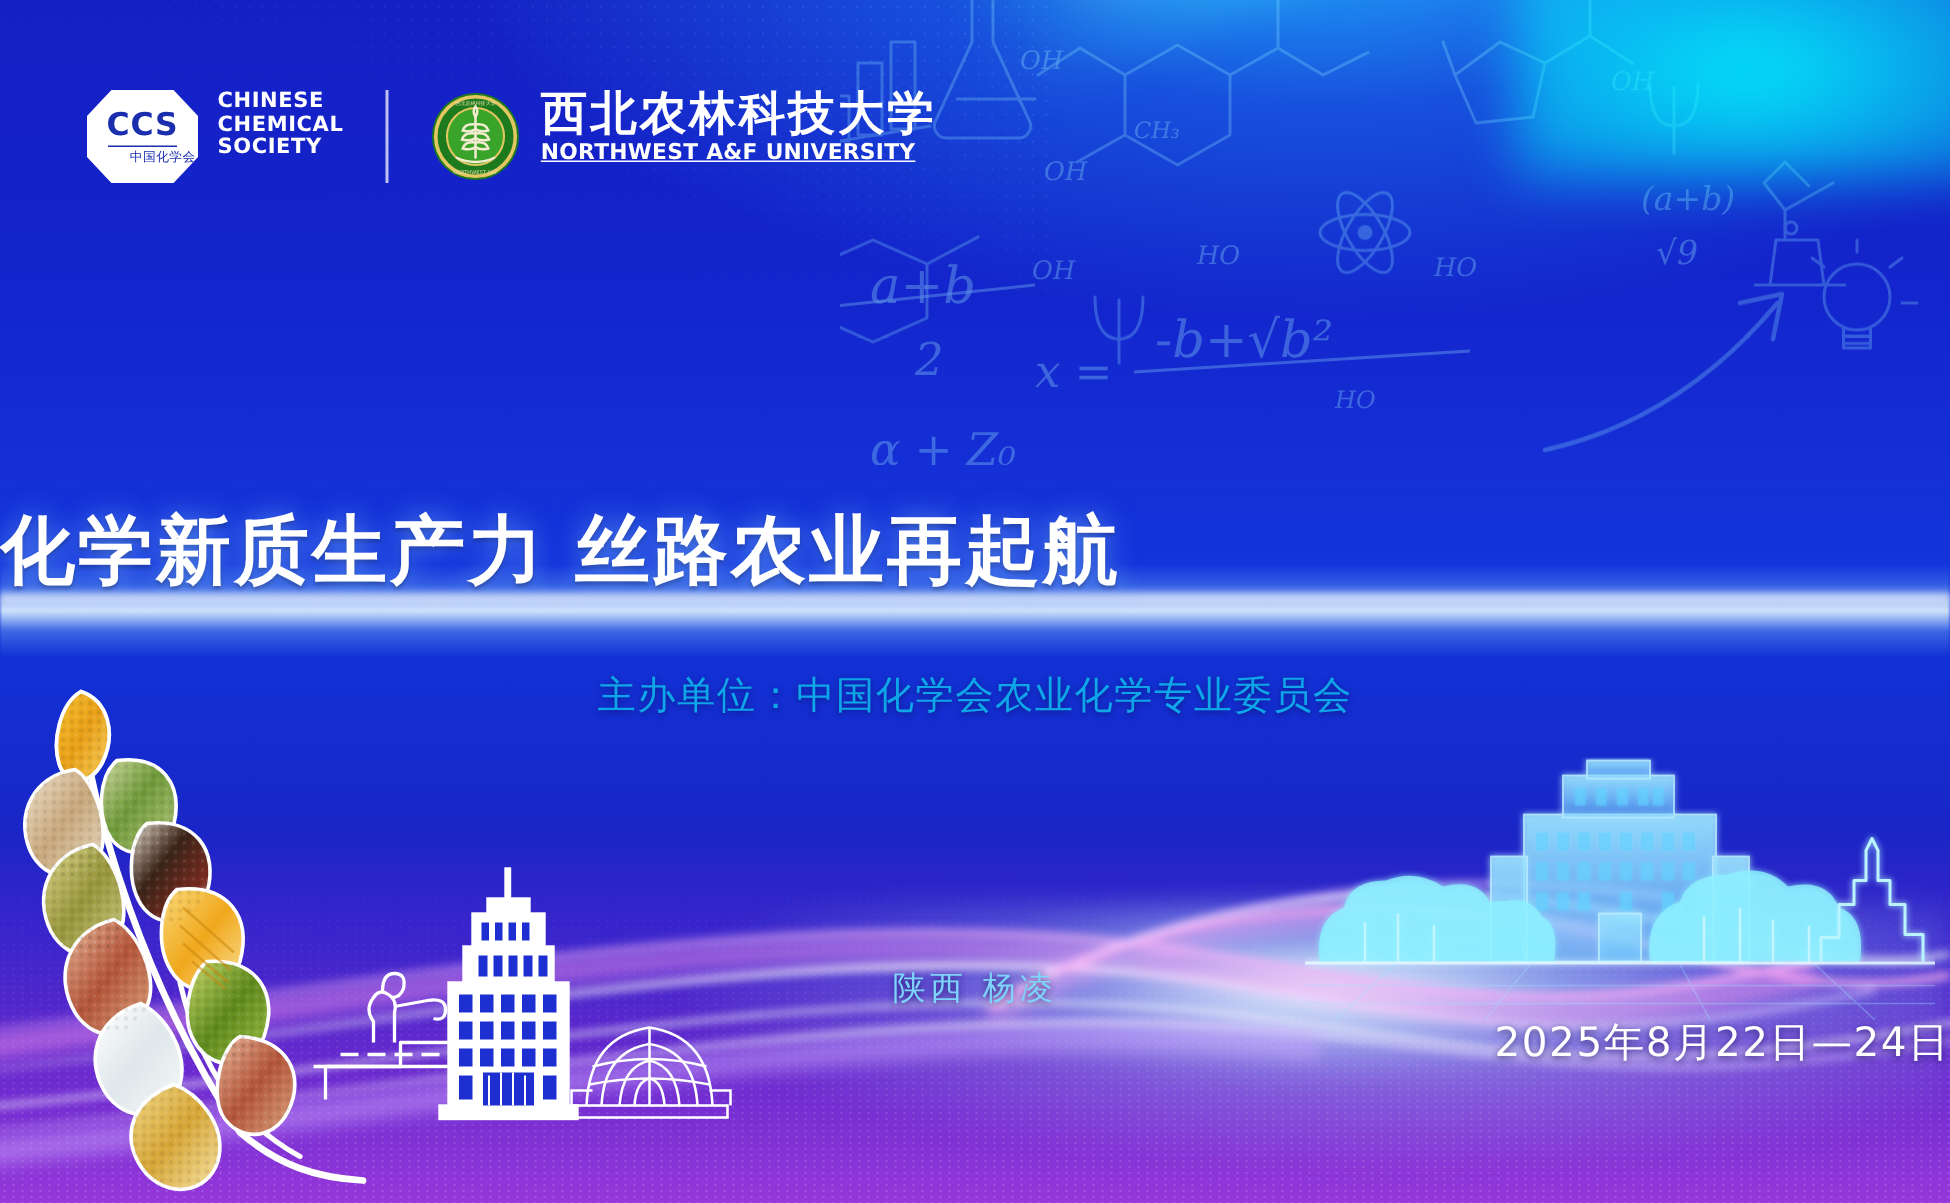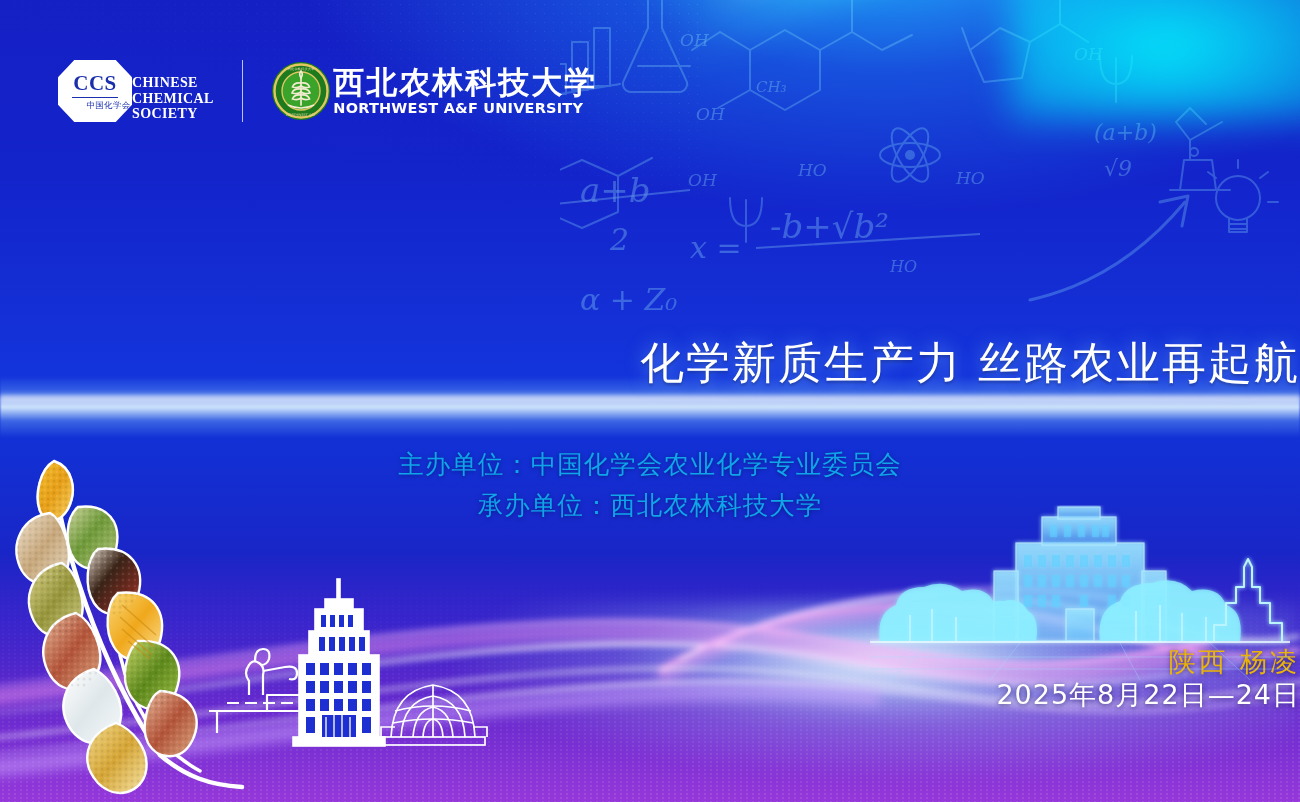--- a/index.html
+++ b/index.html
@@ -72,59 +72,59 @@
     position:absolute;left:0;top:0;width:700px;height:200px;opacity:.16;
     background-image:radial-gradient(circle,rgba(255,255,255,.8) 0.7px,transparent 1px);
     background-size:9px 9px;
     -webkit-mask-image:linear-gradient(200deg,rgba(0,0,0,.9),transparent 70%);
             mask-image:linear-gradient(200deg,rgba(0,0,0,.9),transparent 70%);
   }
   .sci{position:absolute;left:560px;top:-20px;width:760px;height:330px;opacity:.55;}
 
   
   .logos{position:absolute;left:58px;top:60px;display:flex;align-items:center;gap:16px;}
-  .ccs-wrap{display:flex;align-items:flex-end;gap:0;font-family:Liberation Serif, serif;}
+  .ccs-wrap{display:flex;align-items:flex-start;gap:13px;}
   .ccs-mark{
     position:relative;width:74px;height:62px;
     background:#fff;
     clip-path:polygon(22% 0,78% 0,100% 28%,100% 72%,78% 100%,22% 100%,0 72%,0 28%);
     display:flex;flex-direction:column;align-items:center;justify-content:center;
   }
   .ccs-top{color:#1b2fae;font-weight:bold;font-size:21px;letter-spacing:.5px;line-height:1;}
   .ccs-rule{width:46px;height:1.5px;background:#1b2fae;margin:3px 0 3px;}
   .ccs-cn{color:#1b2fae;font-size:8.5px;letter-spacing:.3px;line-height:1;margin-left:27px;}
   .ccs-en{color:#fff;font-weight:bold;font-size:14px;line-height:1.12;letter-spacing:.4px;}
   .divider{width:1.6px;height:62px;background:rgba(255,255,255,.72);margin:0 12px;}
-  .nw-wrap{display:flex;align-items:center;gap:2px;}
-  .nw-en{color:#fff;font-weight:bold;font-size:14.5px;letter-spacing:.2px;margin-top:2px;}
+  .nw-wrap{display:flex;align-items:flex-start;gap:14px;}
+  .nw-en{color:#fff;font-weight:bold;font-size:14.5px;letter-spacing:.2px;margin-top:2px;text-decoration:underline;}
   .nw-cn{
     color:#fff;font-size:31px;font-weight:bold;letter-spacing:2px;line-height:1;
     font-family:"DejaVu Sans","Liberation Sans",sans-serif;
   }
 
   
   .title{
     position:absolute;left:0;right:0;top:210px;text-align:center;
     color:#fff;font-size:57px;font-weight:bold;letter-spacing:2px;
     text-shadow:0 0 18px rgba(120,190,255,.55),0 2px 3px rgba(0,0,10,.35);
   }
   .subtitle{
-    position:absolute;left:0;right:0;top:334px;text-align:right;
-    color:#fff;font-size:44px;font-weight:normal;letter-spacing:2px;
+    position:absolute;left:0;right:0;top:334px;text-align:left;
+    color:#fff;font-size:50px;font-weight:bold;letter-spacing:2px;
     text-shadow:0 0 18px rgba(130,200,255,.6),0 2px 3px rgba(0,0,10,.3);
   }
   .orgs{
     position:absolute;left:0;right:0;top:444px;text-align:center;
     color:#0ea5e9;font-size:25.5px;line-height:1.62;letter-spacing:1px;
     text-shadow:0 1px 4px rgba(0,0,40,.45);
   }
   .orgs div{white-space:pre;}
   .place{
-    position:absolute;left:0;right:0;top:644px;text-align:right;
-    color:#eab308;font-size:27px;letter-spacing:3px;
+    position:absolute;left:0;right:0;top:644px;text-align:center;
+    color:#7dd3fc;font-size:22px;letter-spacing:3px;
     text-shadow:0 1px 5px rgba(10,0,60,.6);
   }
   .date{
     position:absolute;left:0;right:0;top:677px;text-align:right;
     color:#fff;font-size:27px;letter-spacing:1px;
     text-shadow:0 1px 5px rgba(10,0,60,.6);
   }
 
   
   .wheat{position:absolute;left:10px;top:455px;width:250px;height:347px;}
@@ -309,21 +309,20 @@
       <div>
         <div class="nw-cn">西北农林科技大学</div>
         <div class="nw-en">NORTHWEST A&amp;F UNIVERSITY</div>
       </div>
     </div>
   </div>
 
   <div class="subtitle">化学新质生产力  丝路农业再起航</div>
   <div class="orgs">
     <div>主办单位：中国化学会农业化学专业委员会</div>
-    <div>承办单位：西北农林科技大学</div>
   </div>
   <div class="place">陕西  杨凌</div>
   <div class="date">2025年8月22日—24日</div>
 
   <svg class="wheat" viewBox="0 0 250 347">
     <defs>
       <linearGradient id="gCorn" x1="0" y1="0" x2="1" y2="1">
         <stop offset="0" stop-color="#f6c030"></stop>
           <stop offset=".5" stop-color="#e8a018"></stop>
           <stop offset="1" stop-color="#f7d060"></stop>

